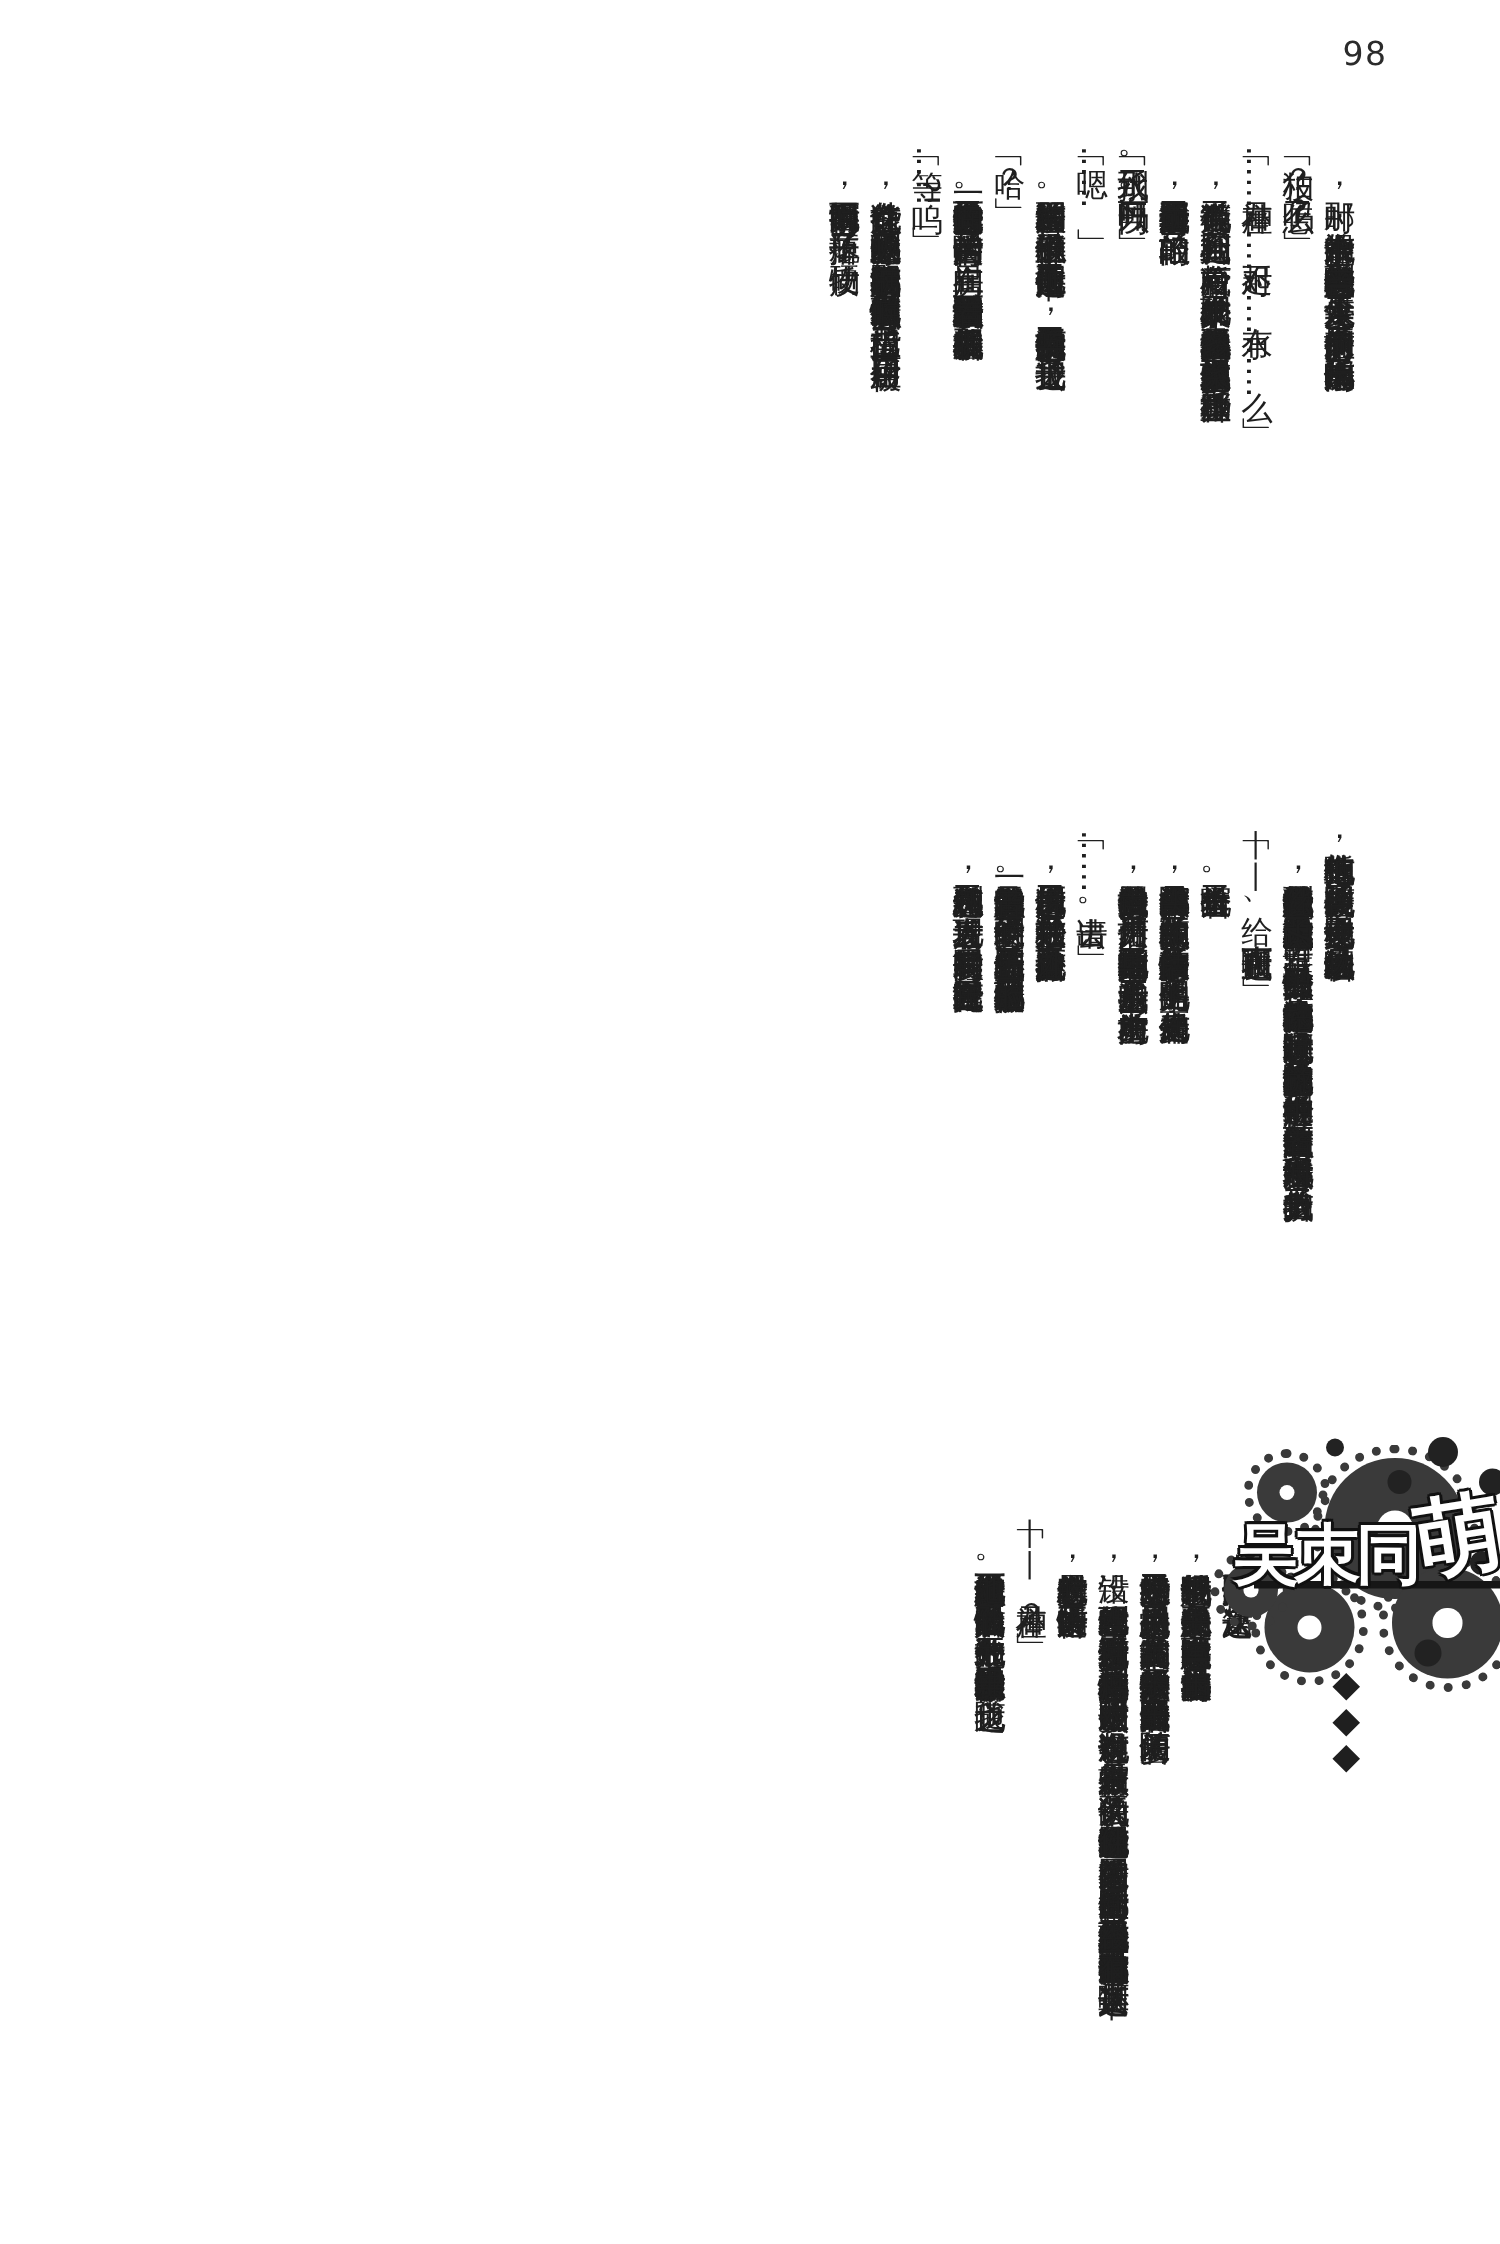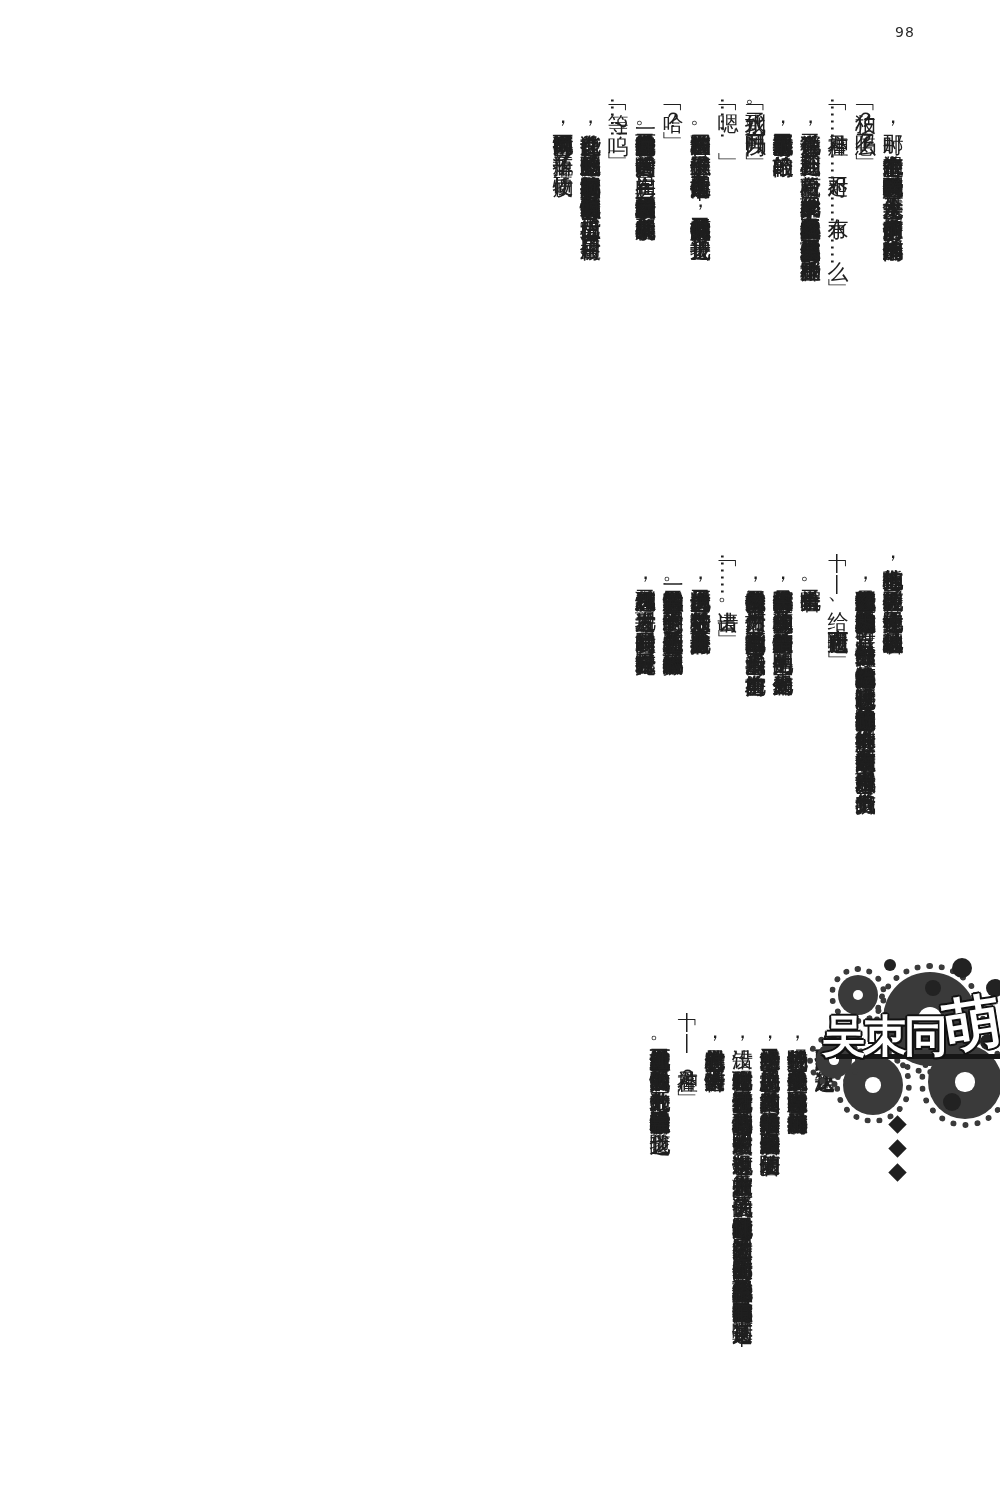--- a/index.html
+++ b/index.html
@@ -7,21 +7,21 @@
     width:1000px; height:1496px;
     background:#ffffff;
     position:relative;
     overflow:hidden;
     font-family:"DejaVu Sans", sans-serif;
   }
   .page { position:absolute; inset:0; }
 
   .page-number {
     position:absolute; left:895px; top:24px;
-    font-size:14px; color:#2b2b2b; letter-spacing:1px;
+    font-size:22px; color:#2b2b2b; letter-spacing:1px;
   }
 
   
   .band {
     position:absolute;
     writing-mode:vertical-rl;
     text-orientation:mixed;
     font-size:21px;
     line-height:27.5px;
     color:#1f1f1f;

